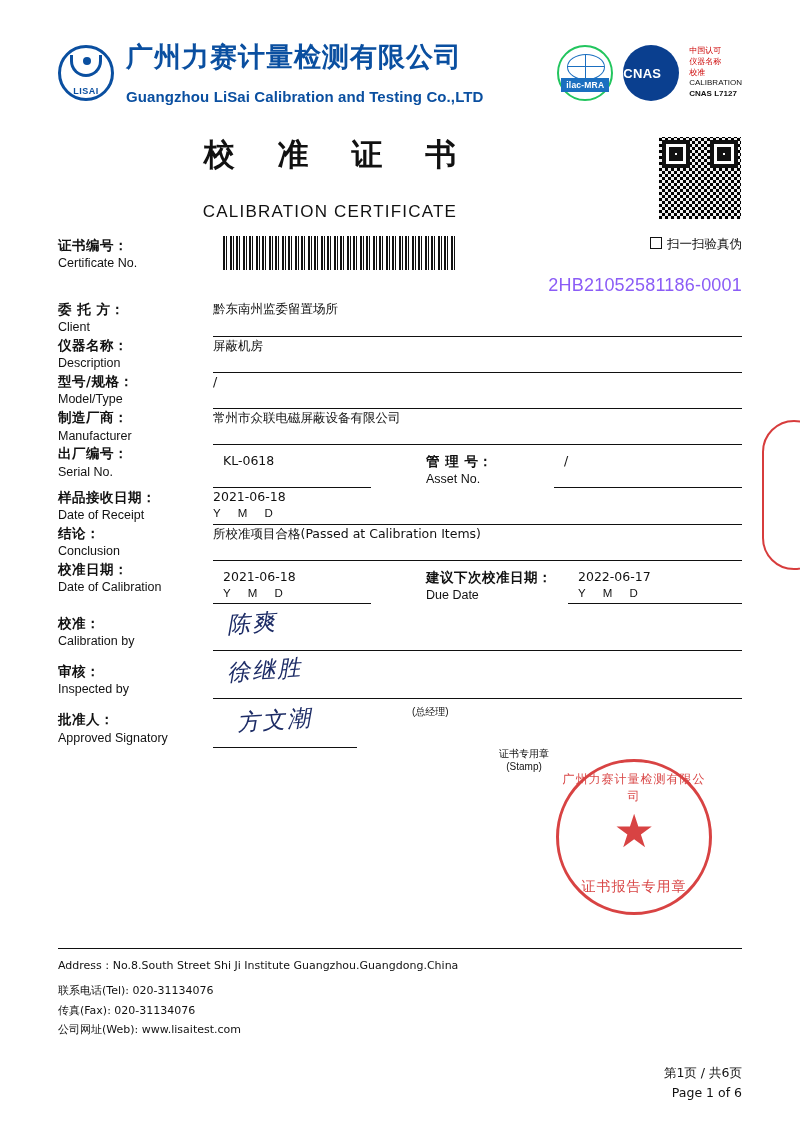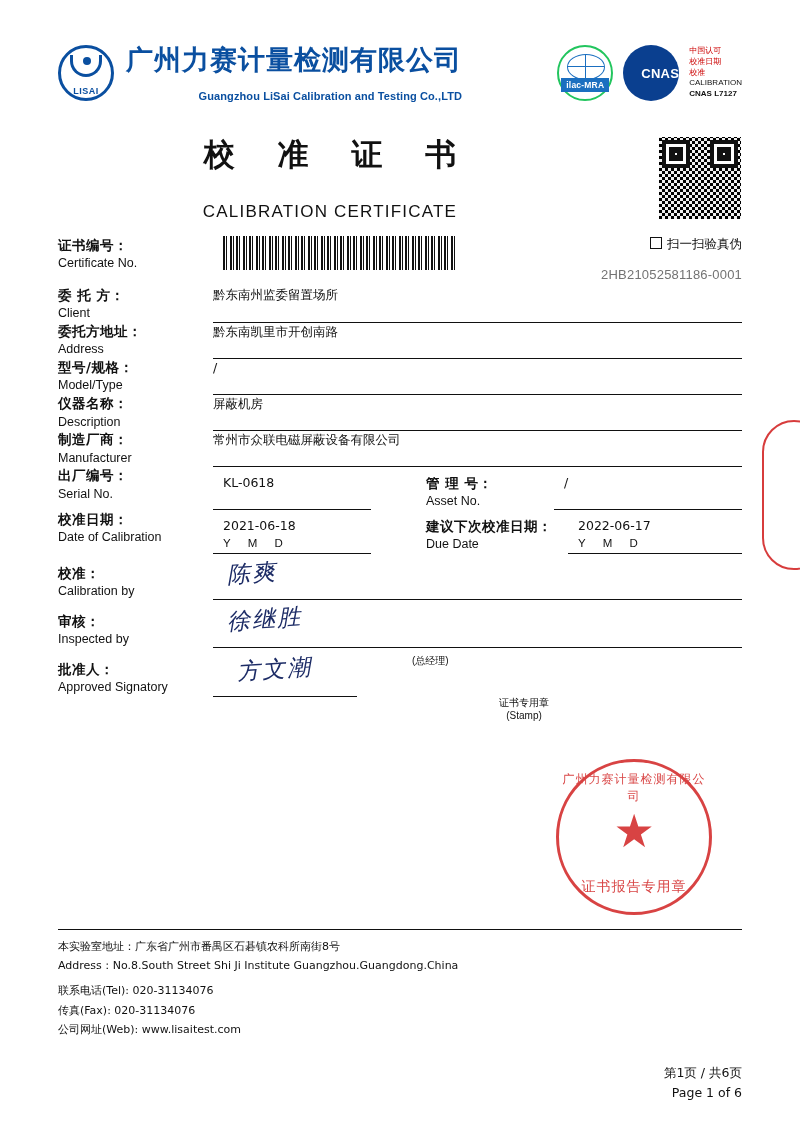--- a/index.html
+++ b/index.html
@@ -83,27 +83,26 @@
   .brand-text .cn {
     font-family: "DejaVu Sans", sans-serif;
     font-size: 27px;
     font-weight: bold;
     color: #0a4fa0;
     letter-spacing: 1px;
     line-height: 1.15;
     white-space: nowrap;
   }
   .brand-text .en {
-    font-size: 11px;
+    font-size: 15px;
     font-weight: bold;
     color: #0a4fa0;
     letter-spacing: 0.1px;
     margin-top: 15px;
     white-space: nowrap;
-    text-align: right;
   }
   .accreditation {
     display: flex;
     align-items: center;
     gap: 10px;
   }
   .ilac {
     width: 56px;
     height: 56px;
     border-radius: 50%;
@@ -146,21 +145,21 @@
     letter-spacing: 0.2px;
   }
   .cnas {
     width: 56px;
     height: 56px;
     border-radius: 50%;
     background: #0a3f8f;
     color: #fff;
     display: flex;
     align-items: center;
-    justify-content: flex-end;
+    justify-content: flex-start;
     font-size: 13px;
     font-weight: bold;
     letter-spacing: 0.3px;
   }
   .cnas-text {
     font-size: 8px;
     line-height: 1.35;
     color: #111;
   }
   .cnas-text .cn {
@@ -310,23 +309,23 @@
   }
   .scan-box {
     display: inline-block;
     width: 10px;
     height: 10px;
     border: 1px solid #111;
     margin-right: 5px;
     vertical-align: -1px;
   }
   .scan-line2 {
-    font-size: 13px;
-    color: #737373;
-    margin-top: 14px;
+    font-size: 18px;
+    color: #8b5cf6;
+    margin-top: 22px;
     letter-spacing: 0.2px;
   }
   .barcode {
     height: 34px;
     width: 233px;
     margin-left: 10px;
     background: repeating-linear-gradient(90deg,
       #111 0 2px, #fff 2px 3px, #111 3px 4px, #fff 4px 7px,
       #111 7px 9px, #fff 9px 10px, #111 10px 11px, #fff 11px 13px);
   }
@@ -441,21 +440,21 @@
     <div class="accreditation">
       <div class="ilac">
         <div class="globe"></div>
         <div class="band">ilac-MRA</div>
       </div>
       <div class="cnas">
         <span>CNAS</span>
       </div>
       <div class="cnas-text">
         <div class="cn">中国认可</div>
-        <div class="cn">校准日期</div>
+        <div class="cn">仪器名称</div>
         <div class="cn">校准</div>
         <div>CALIBRATION</div>
         <div class="l7127">CNAS L7127</div>
       </div>
     </div>
   </div>
 
   <div class="title-wrap">
     <div class="title-cn">校 准 证 书</div>
     <div class="title-en">CALIBRATION  CERTIFICATE</div>
@@ -486,47 +485,38 @@
     <tr>
       <td class="lbl-cell">
         <div class="lbl-cn">委 托 方：</div>
         <div class="lbl-en">Client</div>
       </td>
       <td class="val-cell">
         <div class="val">黔东南州监委留置场所</div>
       </td>
     </tr>
 
-    <tr>
-      <td class="lbl-cell">
-        <div class="lbl-cn">委托方地址：</div>
-        <div class="lbl-en">Address</div>
+
+    <tr>
+      <td class="lbl-cell">
+        <div class="lbl-cn">仪器名称：</div>
+        <div class="lbl-en">Description</div>
       </td>
       <td class="val-cell">
-        <div class="val">黔东南凯里市开创南路</div>
+        <div class="val">屏蔽机房</div>
       </td>
     </tr>
 
     <tr>
       <td class="lbl-cell">
         <div class="lbl-cn">型号/规格：</div>
         <div class="lbl-en">Model/Type</div>
       </td>
       <td class="val-cell">
         <div class="val">/</div>
-      </td>
-    </tr>
-
-    <tr>
-      <td class="lbl-cell">
-        <div class="lbl-cn">仪器名称：</div>
-        <div class="lbl-en">Description</div>
-      </td>
-      <td class="val-cell">
-        <div class="val">屏蔽机房</div>
       </td>
     </tr>
 
     <tr>
       <td class="lbl-cell">
         <div class="lbl-cn">制造厂商：</div>
         <div class="lbl-en">Manufacturer</div>
       </td>
       <td class="val-cell">
         <div class="val">常州市众联电磁屏蔽设备有限公司</div>
@@ -549,21 +539,40 @@
               <div class="lbl-en">Asset No.</div>
             </div>
             <div class="sub-val">
               <div class="val">/</div>
             </div>
           </div>
         </div>
       </td>
     </tr>
 
-
+    <tr>
+      <td class="lbl-cell">
+        <div class="lbl-cn">样品接收日期：</div>
+        <div class="lbl-en">Date of Receipt</div>
+      </td>
+      <td class="val-cell">
+        <div class="val">2021-06-18</div>
+        <div class="ymd">Y  M  D</div>
+      </td>
+    </tr>
+
+    <tr>
+      <td class="lbl-cell">
+        <div class="lbl-cn">结论：</div>
+        <div class="lbl-en">Conclusion</div>
+      </td>
+      <td class="val-cell" style="padding-bottom:12px;">
+        <div class="val">所校准项目合格(Passed at Calibration Items)</div>
+      </td>
+    </tr>
 
     <tr>
       <td class="lbl-cell">
         <div class="lbl-cn">校准日期：</div>
         <div class="lbl-en">Date of Calibration</div>
       </td>
       <td class="no-border" style="padding:0;">
         <div class="sub-split">
           <div class="left val-cell">
             <div class="val">2021-06-18</div>
@@ -626,21 +635,20 @@
     </table>
 
   <div class="stamp">
     <div class="top-text">广州力赛计量检测有限公司</div>
     <div class="star">★</div>
     <div class="bot-text">证书报告专用章</div>
   </div>
   <div class="side-stamp">力赛计量</div>
 
   <div class="footer">
-    <div class="footer-line">本实验室地址：广东省广州市番禺区石碁镇农科所南街8号</div>
     <div class="footer-line">Address：No.8.South Street Shi Ji Institute Guangzhou.Guangdong.China</div>
     <div class="footer-cols">
       <div class="c1">
         <div class="footer-line">联系电话(Tel): 020-31134076</div>
         <div class="footer-line">传真(Fax): 020-31134076</div>
         <div class="footer-line">公司网址(Web): www.lisaitest.com</div>
       </div>
     </div>
   </div>
 

